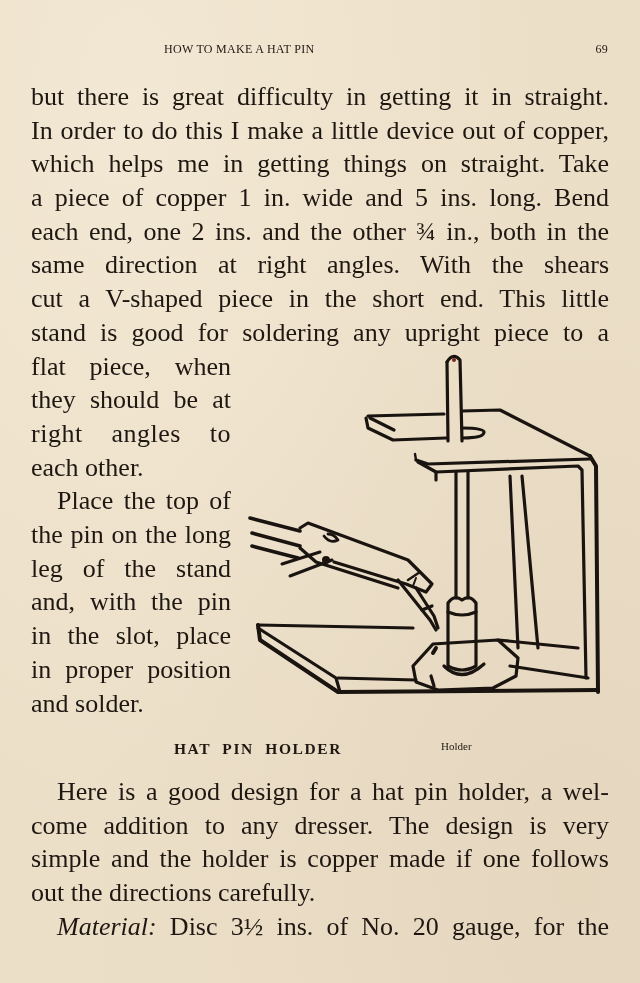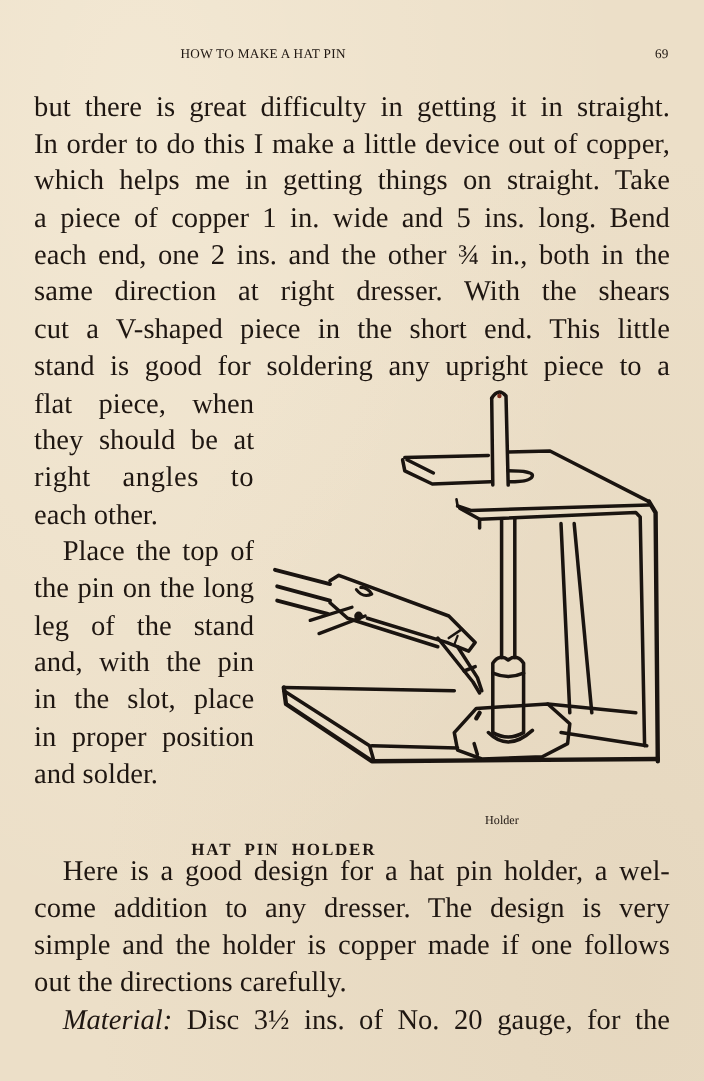--- a/index.html
+++ b/index.html
@@ -30,42 +30,42 @@
   .narrow { width: 200px; }
   .figure {
     position: absolute; left: 248px; top: 348px; width: 372px; height: 360px;
   }
   .figure svg { position: absolute; left: 0; top: 0; }
   .caption {
     position: absolute; left: 441px; top: 740px; font-size: 11px;
   }
   .section-title {
     position: absolute; left: 0; top: 740px; width: 516px; text-align: center;
-    font-size: 15.5px; font-weight: bold; letter-spacing: 1.6px; margin-top: 24px;
+    font-size: 15.5px; font-weight: bold; letter-spacing: 1.6px;
   }
   .smallcaps-spacing { word-spacing: 6px; }
   em.italic { font-style: italic; }
 </style>
 </head>
 <body>
 
 <div class="page">
 
   <div class="running-head">
     <span class="running-title">HOW TO MAKE A HAT PIN</span>
     <span class="page-number">69</span>
   </div>
 
   <div class="text" style="top:80px;">
     <span class="line">but there is great difficulty in getting it in straight.</span>
     <span class="line">In order to do this I make a little device out of copper,</span>
     <span class="line">which helps me in getting things on straight.  Take</span>
     <span class="line">a piece of copper 1 in. wide and 5 ins. long.  Bend</span>
     <span class="line">each end, one 2 ins. and the other ¾ in., both in the</span>
-    <span class="line">same direction at right dresser.  With the shears</span>
+    <span class="line">same direction at right angles.  With the shears</span>
     <span class="line">cut a V-shaped piece in the short end.  This little</span>
     <span class="line">stand is good for soldering any upright piece to a</span>
     <span class="line narrow">flat piece, when</span>
     <span class="line narrow">they should be at</span>
     <span class="line narrow" style="letter-spacing:0.5px;">right angles to</span>
     <span class="line narrow last">each other.</span>
   </div>
 
   <div class="text" style="top:484.4px; width:200px;">
     <span class="line narrow indent" style="width:174px;">Place the top of</span>

